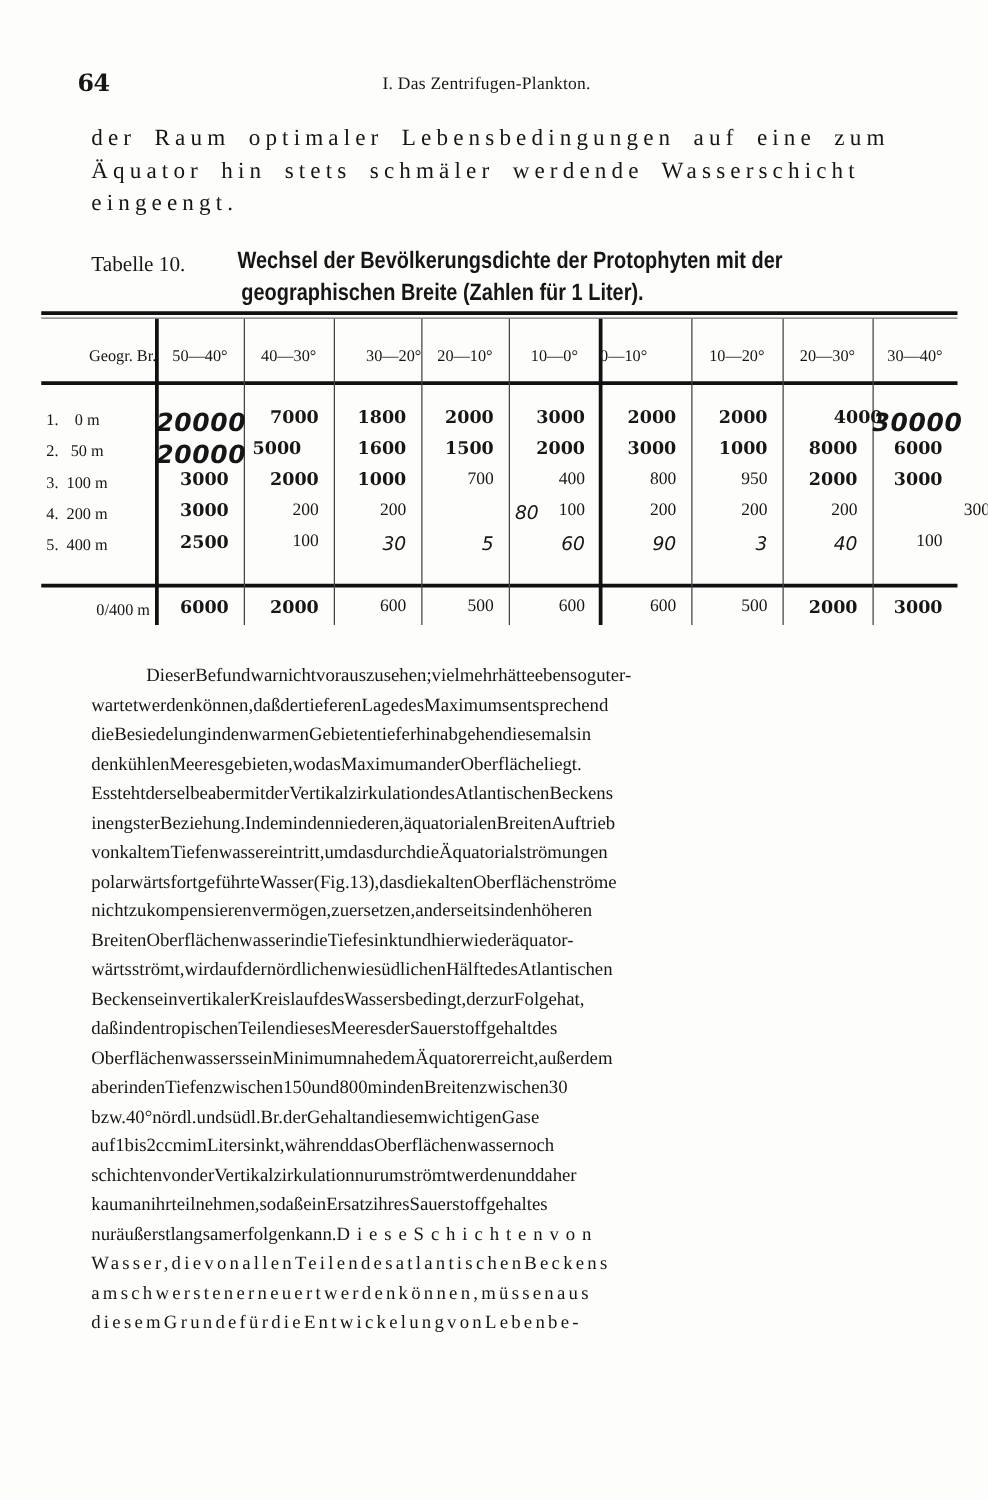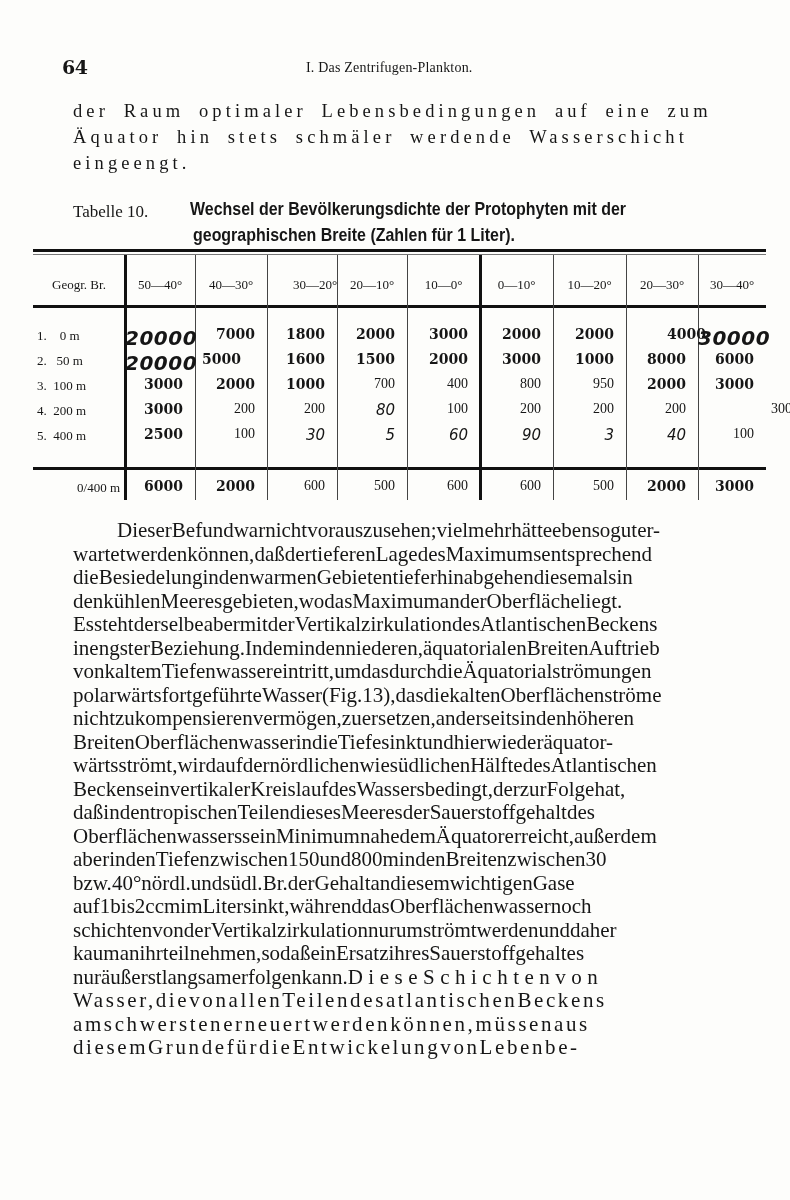--- a/index.html
+++ b/index.html
@@ -23,21 +23,21 @@
   .vthick { background: #111; width: 3px; }
   .cell { position: absolute; text-align: right; white-space: nowrap; }
   .hdr { font-size: 13px; text-align: center; }
   .rowlabel { font-size: 13px; text-align: left; }
   .num { font-size: 15px; }
   .bold { font-weight: bold; font-family: "DejaVu Serif", serif; font-size: 14px; }
   .bolditalic { font-weight: bold; font-style: italic; font-family: "DejaVu Sans", sans-serif; font-size: 20px; letter-spacing: 0.5px; }
   .italic { font-style: italic; font-family: "DejaVu Sans", sans-serif; font-size: 15px; }
   .plain { font-size: 14px; }
 
-  #body-text { left: 73px; top: 519px; width: 684px; font-size: 21px; line-height: 23.5px; text-align: justify; }
+  #body-text { left: 73px; top: 530px; width: 684px; font-size: 15px; line-height: 23.5px; text-align: justify; }
   #body-text .line { display: block; text-align: justify; text-align-last: justify; white-space: nowrap; height: 23.5px; }
   #body-text .line.indent { padding-left: 44px; }
   .jl { display: flex; justify-content: space-between; }
 </style>
 </head>
 <body>
 
 <div class="abs" id="page-number">64</div>
 <div class="abs" id="running-head">I. Das Zentrifugen-Plankton.</div>
 
@@ -58,27 +58,27 @@
     <div class="hrule" style="left: 33px; top: 467px; width: 733px; height: 3px;"></div>
     <div class="vline vthick" style="left: 124px; top: 255px; height: 245px;"></div>
     <div class="vline" style="left: 195px; top: 255px; height: 245px;"></div>
     <div class="vline" style="left: 267px; top: 255px; height: 245px;"></div>
     <div class="vline" style="left: 337px; top: 255px; height: 245px;"></div>
     <div class="vline" style="left: 407px; top: 255px; height: 245px;"></div>
     <div class="vline vthick" style="left: 479px; top: 255px; height: 245px;"></div>
     <div class="vline" style="left: 553px; top: 255px; height: 245px;"></div>
     <div class="vline" style="left: 626px; top: 255px; height: 245px;"></div>
     <div class="vline" style="left: 698px; top: 255px; height: 245px;"></div>
-    <div class="cell hdr" style="left: 33px; top: 277px; width: 92px; text-align: center;">Geogr. Br.</div>
+    <div class="cell hdr" style="left: 33px; top: 277px; width: 92px; text-align: right;">Geogr. Br.</div>
     <div class="cell hdr" style="left: 125px; top: 277px; width: 70px; text-align: center;">50—40°</div>
     <div class="cell hdr" style="left: 195px; top: 277px; width: 72px; text-align: center;">40—30°</div>
     <div class="cell hdr" style="left: 267px; top: 277px; width: 70px; text-align: center; padding-left: 13px;">30—20°</div>
     <div class="cell hdr" style="left: 337px; top: 277px; width: 70px; text-align: center;">20—10°</div>
     <div class="cell hdr" style="left: 407px; top: 277px; width: 73px; text-align: center;">10—0°</div>
-    <div class="cell hdr" style="left: 480px; top: 277px; width: 73px; text-align: center;">0—10°</div>
+    <div class="cell hdr" style="left: 480px; top: 277px; width: 73px; text-align: left;">0—10°</div>
     <div class="cell hdr" style="left: 553px; top: 277px; width: 73px; text-align: center;">10—20°</div>
     <div class="cell hdr" style="left: 626px; top: 277px; width: 72px; text-align: center;">20—30°</div>
     <div class="cell hdr" style="left: 698px; top: 277px; width: 68px; text-align: center;">30—40°</div>
     <div class="cell rowlabel" style="left: 37px; top: 328px; width: 85px; white-space: pre;">1.    0 m</div>
     <div class="cell num bolditalic" style="left: 125px; top: 326px; width: 58px;">20000</div>
     <div class="cell num bold" style="left: 195px; top: 326px; width: 60px;">7000</div>
     <div class="cell num bold" style="left: 267px; top: 326px; width: 58px;">1800</div>
     <div class="cell num bold" style="left: 337px; top: 326px; width: 58px;">2000</div>
     <div class="cell num bold" style="left: 407px; top: 326px; width: 61px;">3000</div>
     <div class="cell num bold" style="left: 480px; top: 326px; width: 61px;">2000</div>
@@ -102,21 +102,21 @@
     <div class="cell num plain" style="left: 337px; top: 376px; width: 58px;">700</div>
     <div class="cell num plain" style="left: 407px; top: 376px; width: 61px;">400</div>
     <div class="cell num plain" style="left: 480px; top: 376px; width: 61px;">800</div>
     <div class="cell num plain" style="left: 553px; top: 376px; width: 61px;">950</div>
     <div class="cell num bold" style="left: 626px; top: 376px; width: 60px;">2000</div>
     <div class="cell num bold" style="left: 698px; top: 376px; width: 56px;">3000</div>
     <div class="cell rowlabel" style="left: 37px; top: 403px; width: 85px; white-space: pre;">4.  200 m</div>
     <div class="cell num bold" style="left: 125px; top: 401px; width: 58px;">3000</div>
     <div class="cell num plain" style="left: 195px; top: 401px; width: 60px;">200</div>
     <div class="cell num plain" style="left: 267px; top: 401px; width: 58px;">200</div>
-    <div class="cell num italic" style="left: 337px; top: 401px; width: 58px;">80</div>
+    <div class="cell num italic" style="left: 337px; top: 401px; width: 58px; padding-left: 36px;">80</div>
     <div class="cell num plain" style="left: 407px; top: 401px; width: 61px;">100</div>
     <div class="cell num plain" style="left: 480px; top: 401px; width: 61px;">200</div>
     <div class="cell num plain" style="left: 553px; top: 401px; width: 61px;">200</div>
     <div class="cell num plain" style="left: 626px; top: 401px; width: 60px;">200</div>
     <div class="cell num plain" style="left: 698px; top: 401px; width: 56px; padding-left: 38px;">300</div>
     <div class="cell rowlabel" style="left: 37px; top: 428px; width: 85px; white-space: pre;">5.  400 m</div>
     <div class="cell num bold" style="left: 125px; top: 426px; width: 58px;">2500</div>
     <div class="cell num plain" style="left: 195px; top: 426px; width: 60px;">100</div>
     <div class="cell num italic" style="left: 267px; top: 426px; width: 58px;">30</div>
     <div class="cell num italic" style="left: 337px; top: 426px; width: 58px;">5</div>

